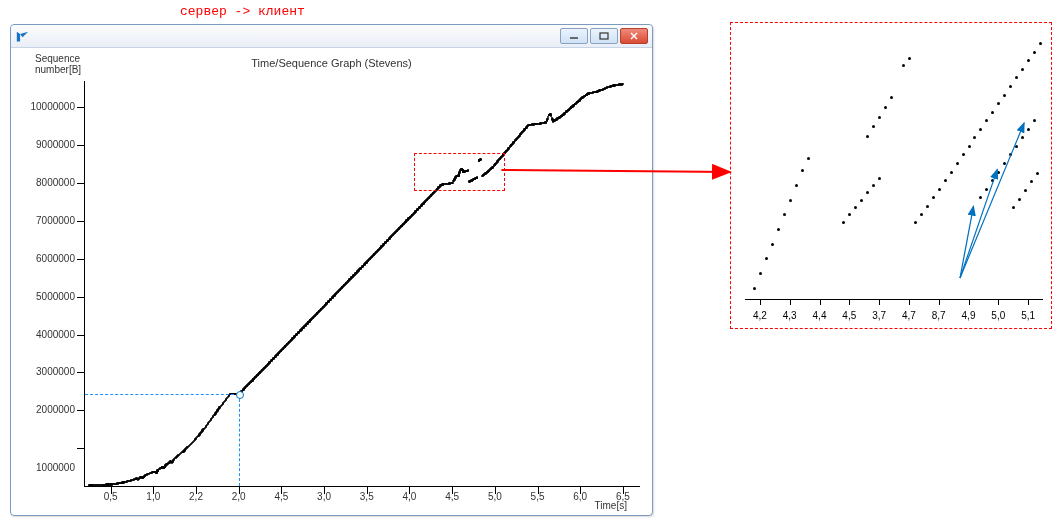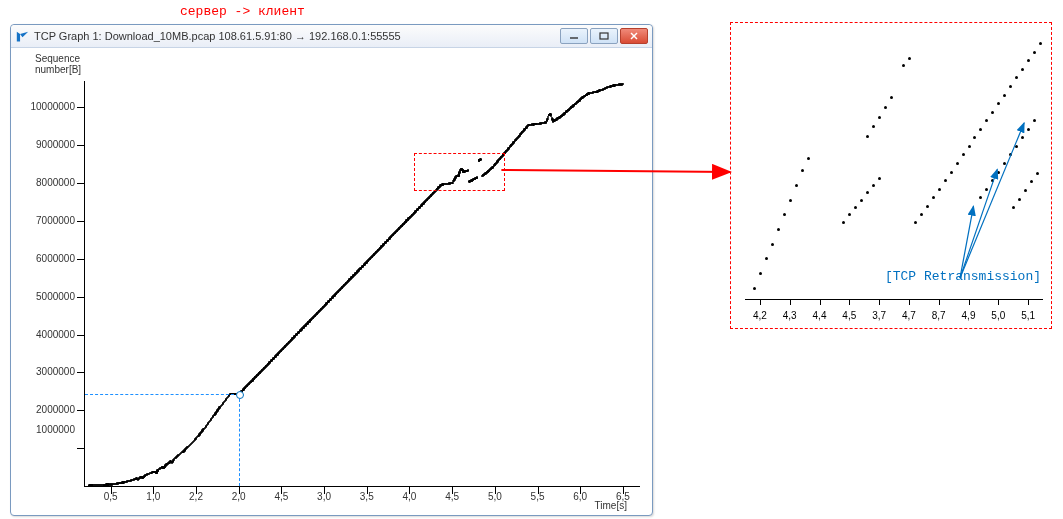--- a/index.html
+++ b/index.html
@@ -46,48 +46,48 @@
 
 <div class="canvas">
 
   <div class="hdr-note">сервер -&gt; клиент</div>
 
   <div class="win">
     <div class="titlebar">
       <svg class="fin" viewBox="0 0 16 16">
           <path d="M1 14 L1 2 L5 5 L5 14 Z M5 5 L15 2 L8 9 Z" fill="#1673c6"></path>
         </svg>
-      <span class="title-text">TCP Graph 1: Download_10MB.pcap 108.61.5.91:80 → 192.168.0.1:55555</span>
       <div class="winbtns">
         <div class="wbtn min" title="Minimize">
             <svg width="10" height="8">
               <line x1="1" y1="6" x2="9" y2="6" stroke="#333" stroke-width="1.4"></line>
             </svg>
           </div>
         <div class="wbtn max" title="Maximize">
             <svg width="10" height="8">
               <rect x="1" y="1" width="8" height="6" fill="none" stroke="#333" stroke-width="1.2"></rect>
             </svg>
           </div>
         <div class="wbtn close" title="Close">
             <svg width="10" height="8">
               <line x1="2" y1="1" x2="8" y2="7" stroke="#fff" stroke-width="1.4"></line>
               <line x1="8" y1="1" x2="2" y2="7" stroke="#fff" stroke-width="1.4"></line>
             </svg>
           </div>
       </div>
     </div>
     <div class="plotwrap">
+      <div class="plot-title">Time/Sequence Graph (Stevens)</div>
       <div class="ylab">
         <span>Sequence</span><br><span>number[B]</span>
       </div>
       <div class="xlab">Time[s]</div>
       <div class="axes" id="axes">
           <div class="ytick" style="top: 367.15px;"></div>
-          <div class="yticklab" style="top: 343px;">1000000</div>
+          <div class="yticklab" style="top: 381px;">1000000</div>
           <div class="ytick" style="top: 329.299px;"></div>
           <div class="yticklab" style="top: 323.299px;">2000000</div>
           <div class="ytick" style="top: 291.449px;"></div>
           <div class="yticklab" style="top: 285.449px;">3000000</div>
           <div class="ytick" style="top: 253.598px;"></div>
           <div class="yticklab" style="top: 247.598px;">4000000</div>
           <div class="ytick" style="top: 215.748px;"></div>
           <div class="yticklab" style="top: 209.748px;">5000000</div>
           <div class="ytick" style="top: 177.897px;"></div>
           <div class="yticklab" style="top: 171.897px;">6000000</div>
@@ -942,21 +942,20 @@
         <div class="series-dot" style="width: 3px; height: 3px; left: 270.18px; top: 113.936px;"></div>
         <div class="series-dot" style="width: 3px; height: 3px; left: 276.14px; top: 105.377px;"></div>
         <div class="series-dot" style="width: 3px; height: 3px; left: 282.1px; top: 96.8182px;"></div>
         <div class="series-dot" style="width: 3px; height: 3px; left: 288.06px; top: 88.2591px;"></div>
         <div class="series-dot" style="width: 3px; height: 3px; left: 267.2px; top: 175.073px;"></div>
         <div class="series-dot" style="width: 3px; height: 3px; left: 273.16px; top: 166.514px;"></div>
         <div class="series-dot" style="width: 3px; height: 3px; left: 279.12px; top: 157.955px;"></div>
         <div class="series-dot" style="width: 3px; height: 3px; left: 285.08px; top: 149.395px;"></div>
         <div class="series-dot" style="width: 3px; height: 3px; left: 291.04px; top: 140.836px;"></div>
       </div>
-    <div class="retrans-lab" id="retranslab" style="right: 10px; bottom: 44px;">[TCP Retransmission]</div>
   </div>
 
   <svg class="overlay-svg" id="ovl">
     <defs>
       <marker id="arr-red" markerWidth="10" markerHeight="8" refX="9" refY="4" orient="auto">
         <path d="M0,0 L10,4 L0,8 Z" fill="#ff0000"></path>
       </marker>
       <marker id="arr-blue" markerWidth="9" markerHeight="7" refX="8" refY="3.5" orient="auto">
         <path d="M0,0 L9,3.5 L0,7 Z" fill="#0070c0"></path>
       </marker>

